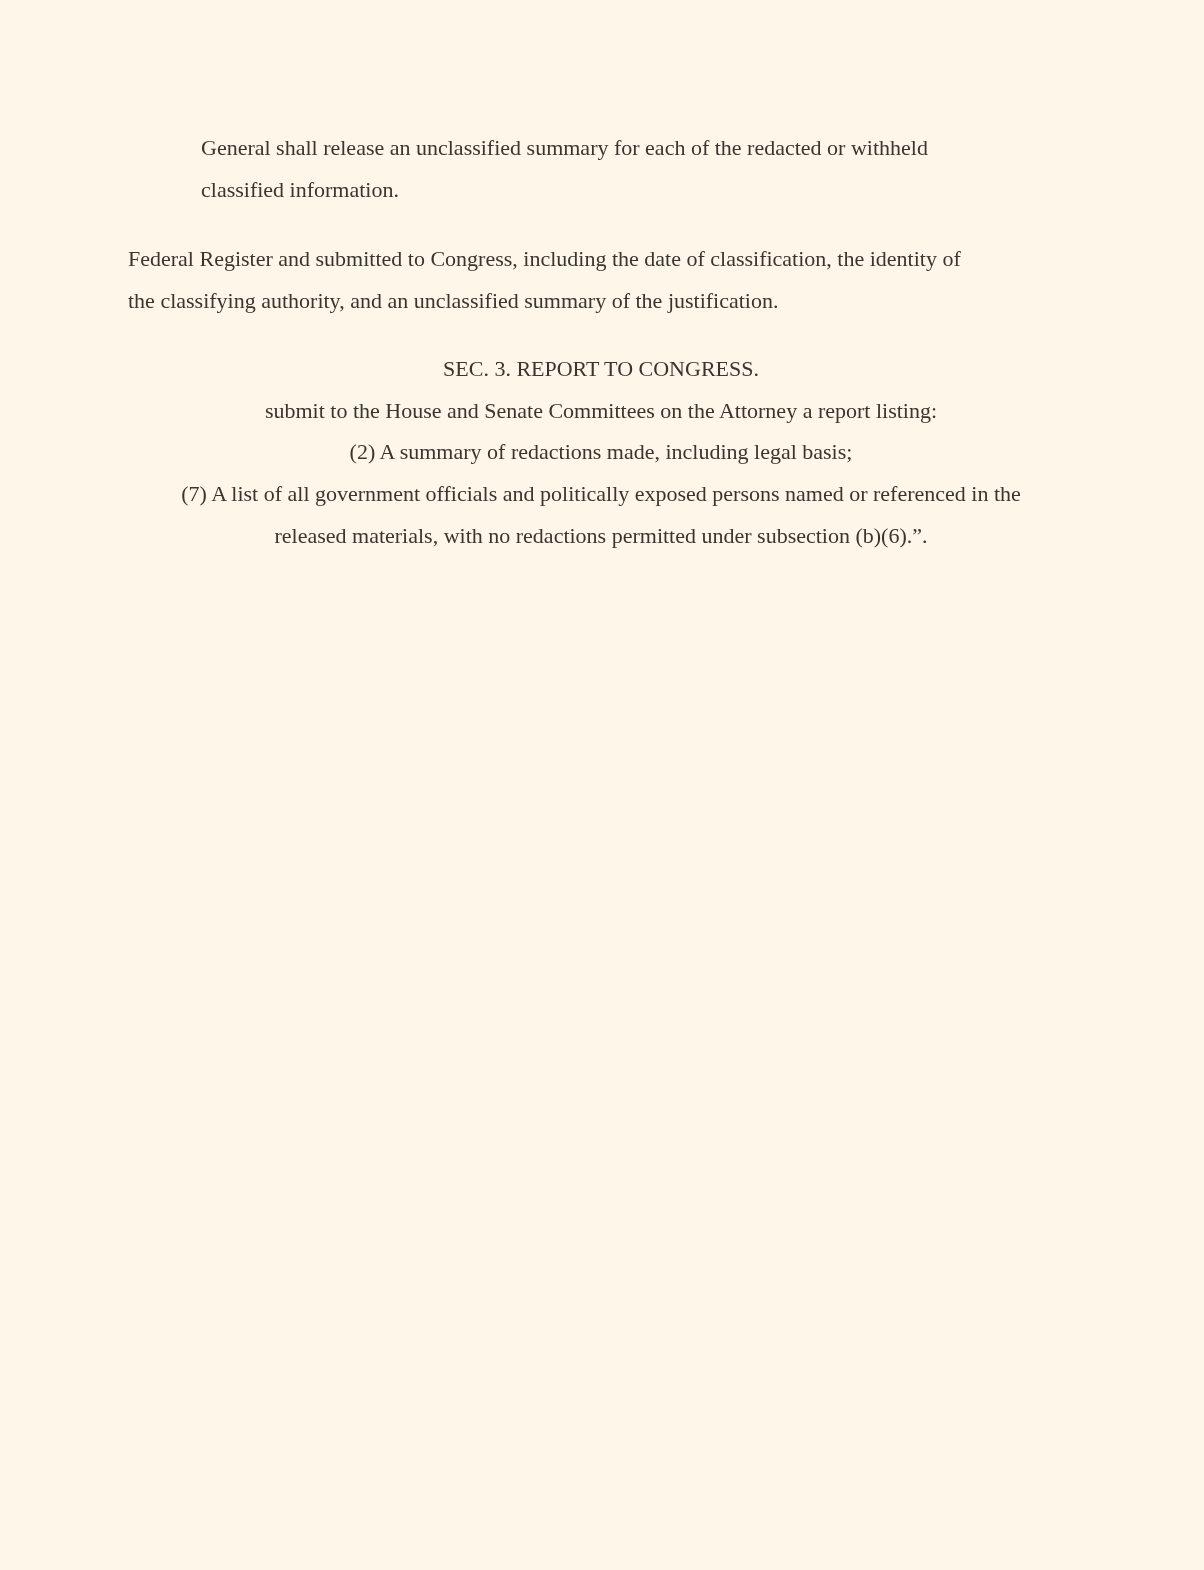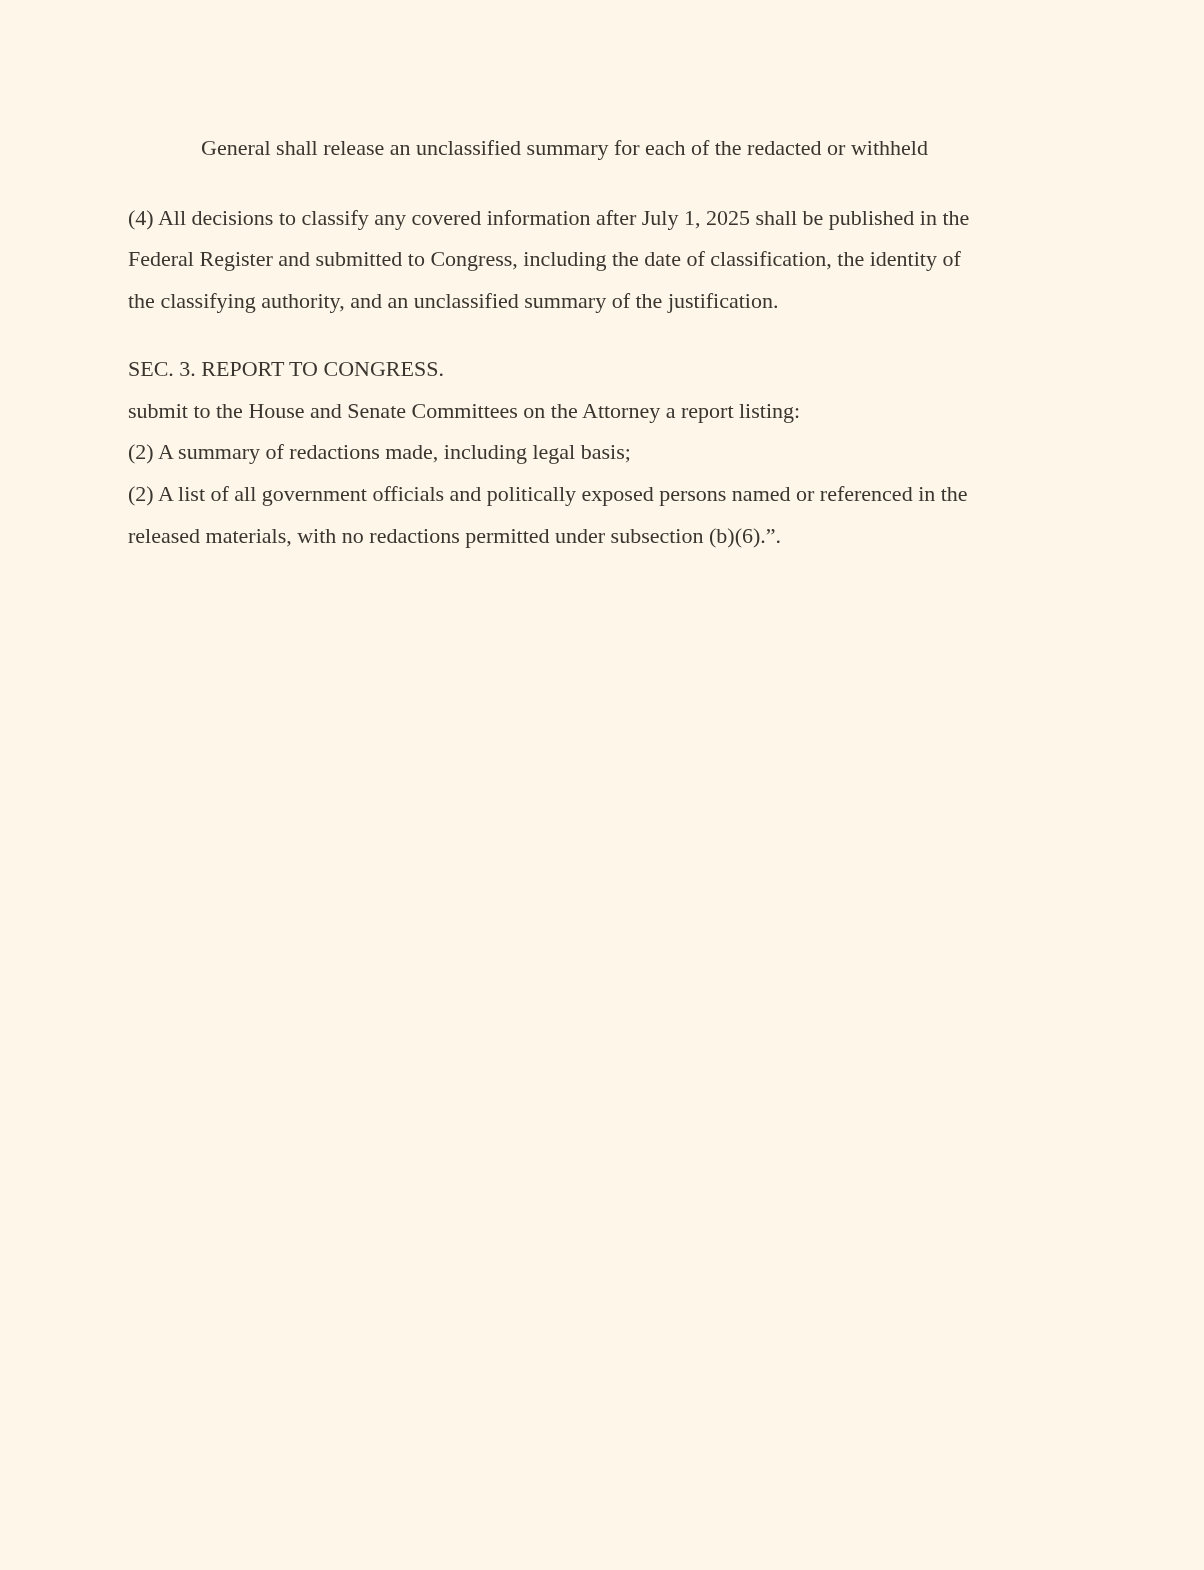--- a/index.html
+++ b/index.html
@@ -19,36 +19,36 @@
     padding: 127px 130px 0 128px;
     font-size: 22px;
     line-height: 41.7px;
     color: #3a352f;
   }
   .line {
     white-space: nowrap;
   }
   .block.indent { margin-left: 73px; }
   .block.b2 { margin-top: 28px; }
-  .block.b3 { margin-top: 26px; }
+  .block.b3 { margin-top: 26px; text-align: center; }
 </style>
 </head>
 <body>
 
 <div class="page">
   <div class="doc-text">
     <div class="block indent">
         <div class="line">General shall release an unclassified summary for each of the redacted or withheld</div>
+        <div class="line">classified information.</div>
       </div>
     <div class="block b2">
-        <div class="line">(4) All decisions to classify any covered information after July 1, 2025 shall be published in the</div>
         <div class="line">Federal Register and submitted to Congress, including the date of classification, the identity of</div>
         <div class="line">the classifying authority, and an unclassified summary of the justification.</div>
       </div>
     <div class="block b3">
         <div class="line">SEC. 3. REPORT TO CONGRESS.</div>
         <div class="line">submit to the House and Senate Committees on the Attorney a report listing:</div>
         <div class="line">(2) A summary of redactions made, including legal basis;</div>
-        <div class="line">(2) A list of all government officials and politically exposed persons named or referenced in the</div>
+        <div class="line">(7) A list of all government officials and politically exposed persons named or referenced in the</div>
         <div class="line">released materials, with no redactions permitted under subsection (b)(6).”.</div>
       </div>
   </div>
 </div>
 
 </body></html>

